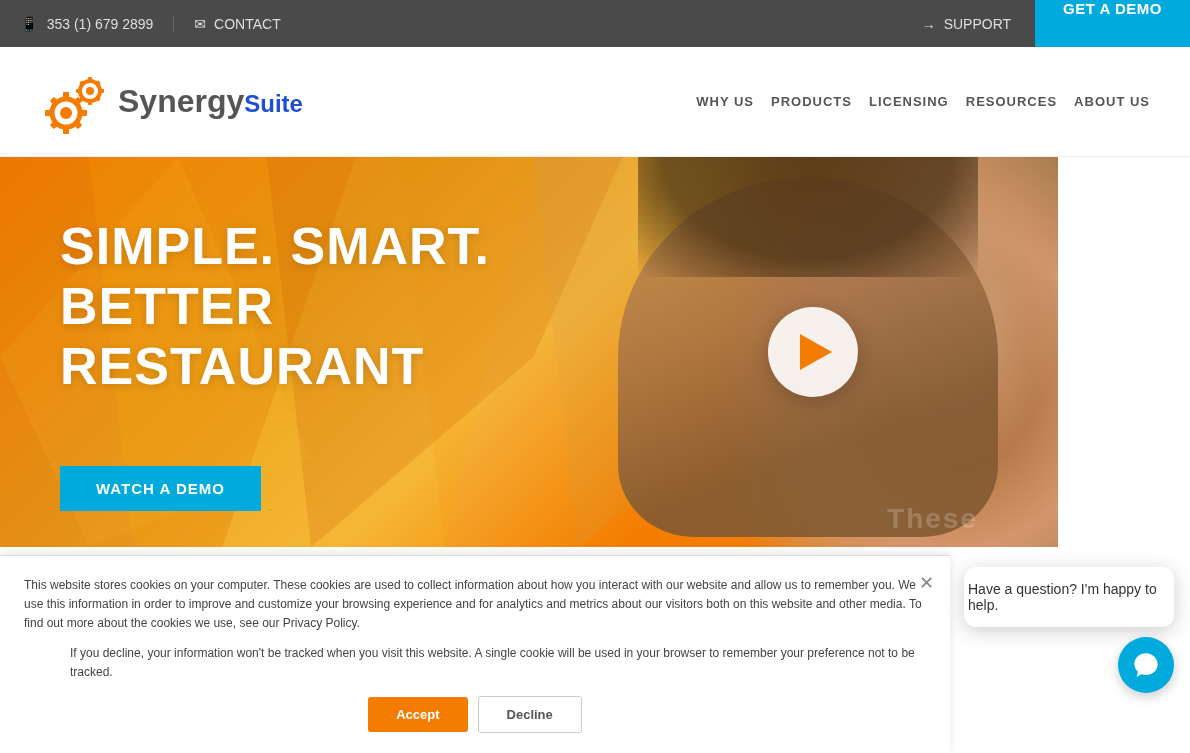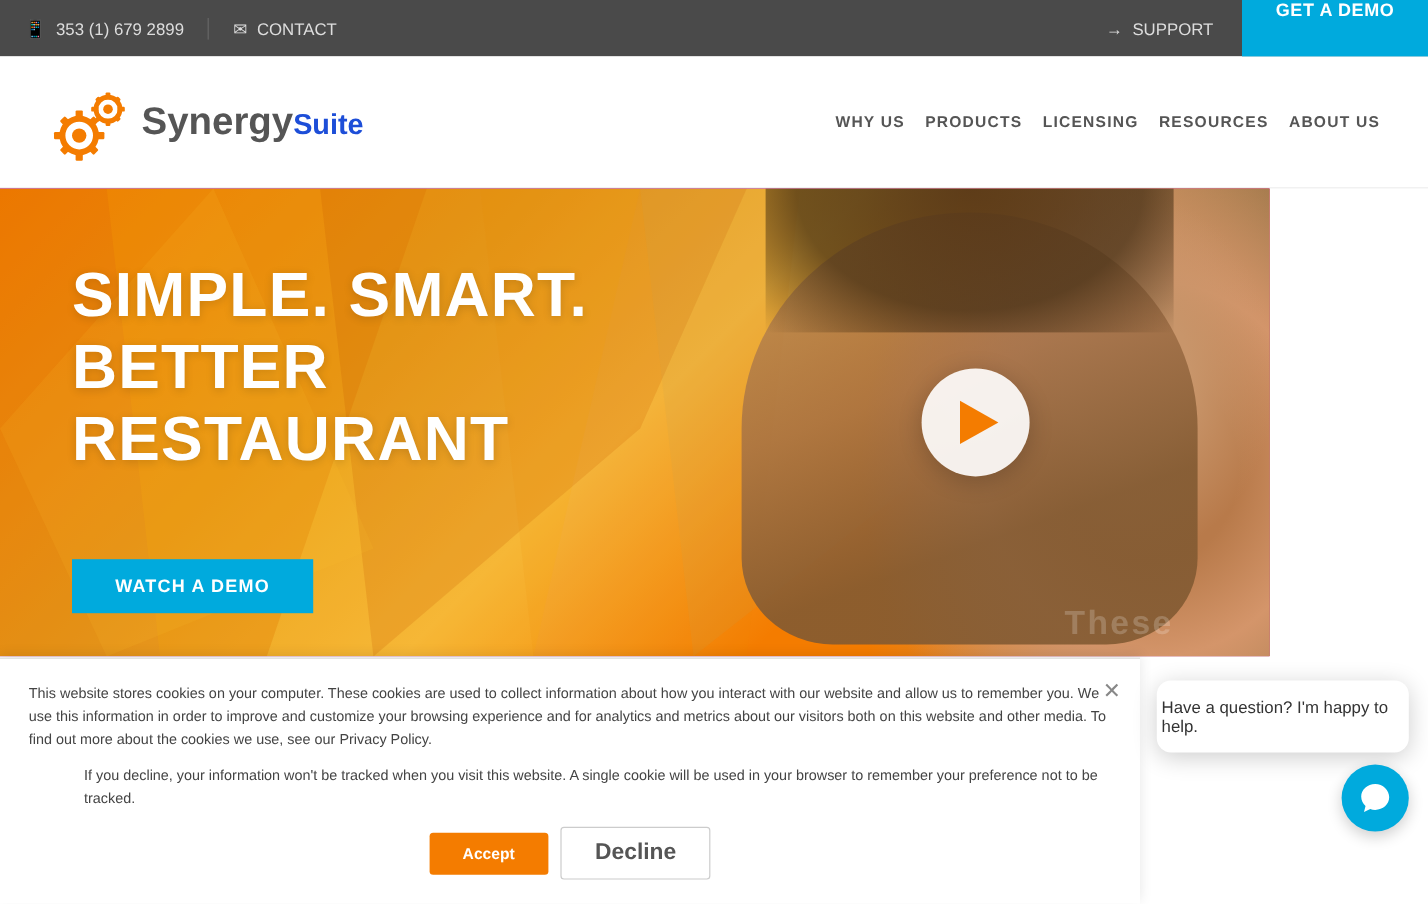--- a/index.html
+++ b/index.html
@@ -228,21 +228,21 @@
       font-size: 13px;
       font-weight: bold;
       cursor: pointer;
       border-radius: 3px;
     }
     .btn-decline {
       background: #fff;
       color: #555;
       border: 1px solid #ccc;
       padding: 10px 28px;
-      font-size: 19px;
+      font-size: 13px;
       font-weight: bold;
       cursor: pointer;
       border-radius: 3px;
     }
 
     
     .chat-widget {
       position: fixed;
       bottom: 60px;
       right: 16px;

